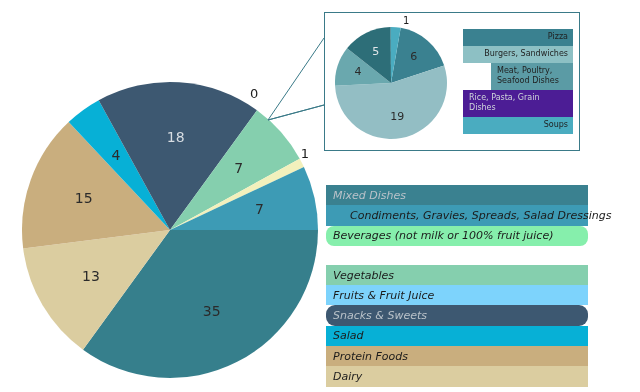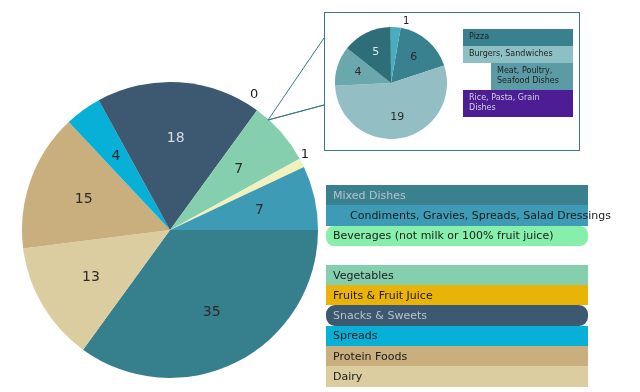--- a/index.html
+++ b/index.html
@@ -54,20 +54,21 @@
   
   #inset-legend{
     position:absolute;left:138px;top:16px;width:110px;
     display:flex;flex-direction:column;
   }
   .inset-legend-row{
     display:flex;align-items:center;
     padding:3px 5px 3px 6px;
     box-sizing:border-box;
     min-height:17px;
+    justify-content:flex-end;
   }
   .inset-legend-text{
     font-family:"DejaVu Sans", sans-serif;
     font-size:8px;
     line-height:1.3;
     color:#1f1f1f;
   }
   .inset-legend-row.lighttext .inset-legend-text{color:#cfd6da;}
 
   
@@ -79,20 +80,21 @@
     height:20.3px;
     display:flex;align-items:center;
     padding-left:7px;
     box-sizing:border-box;
   }
   .legend-text{
     font-family:"DejaVu Sans", sans-serif;
     font-size:11px;
     color:#1b1b1b;
     white-space:nowrap;
+    font-style:italic;
   }
   .legend-row.lighttext .legend-text{color:#b9c2c9;}
 </style>
 </head>
 <body>
 
 <div class="root">
 
   <div id="main-pie-wrap">
     <svg id="main-pie-svg" width="298" height="298" viewBox="0 0 298 298">
@@ -158,44 +160,47 @@
         </div>
         <div class="inset-legend-row" style="background: rgb(141, 192, 196);">
           <span class="inset-legend-text">Burgers, Sandwiches</span>
         </div>
         <div class="inset-legend-row" style="background: rgb(91, 155, 165); margin-left: 28px;">
           <span class="inset-legend-text">Meat, Poultry, Seafood Dishes</span>
         </div>
         <div class="inset-legend-row lighttext" style="background: #4c1d95;">
           <span class="inset-legend-text">Rice, Pasta, Grain Dishes</span>
         </div>
+        <div class="inset-legend-row" style="background: rgb(74, 172, 192);">
+          <span class="inset-legend-text">Soups</span>
+        </div>
       </div>
   </div>
 
   <div id="main-legend">
       <div class="legend-row lighttext" style="background: rgb(58, 129, 144);">
         <span class="legend-text">Mixed Dishes</span>
       </div>
       <div class="legend-row" style="background: rgb(61, 155, 181); padding-left: 24px;">
         <span class="legend-text">Condiments, Gravies, Spreads, Salad Dressings</span>
       </div>
       <div class="legend-row" style="background: #86efac; border-radius: 8px;">
         <span class="legend-text">Beverages (not milk or 100% fruit juice)</span>
       </div>
       <div class="legend-row" style="background: rgb(133, 207, 174); margin-top: 19px;">
         <span class="legend-text">Vegetables</span>
       </div>
-      <div class="legend-row" style="background: #eab308;">
+      <div class="legend-row" style="background: #7dd3fc;">
         <span class="legend-text">Fruits &amp; Fruit Juice</span>
       </div>
       <div class="legend-row lighttext" style="background: rgb(61, 88, 113); border-radius: 9px;">
         <span class="legend-text">Snacks &amp; Sweets</span>
       </div>
       <div class="legend-row" style="background: rgb(7, 176, 214);">
-        <span class="legend-text">Spreads</span>
+        <span class="legend-text">Salad</span>
       </div>
       <div class="legend-row" style="background: rgb(201, 174, 126);">
         <span class="legend-text">Protein Foods</span>
       </div>
       <div class="legend-row" style="background: rgb(219, 205, 160);">
         <span class="legend-text">Dairy</span>
       </div>
     </div>
 
 </div>

